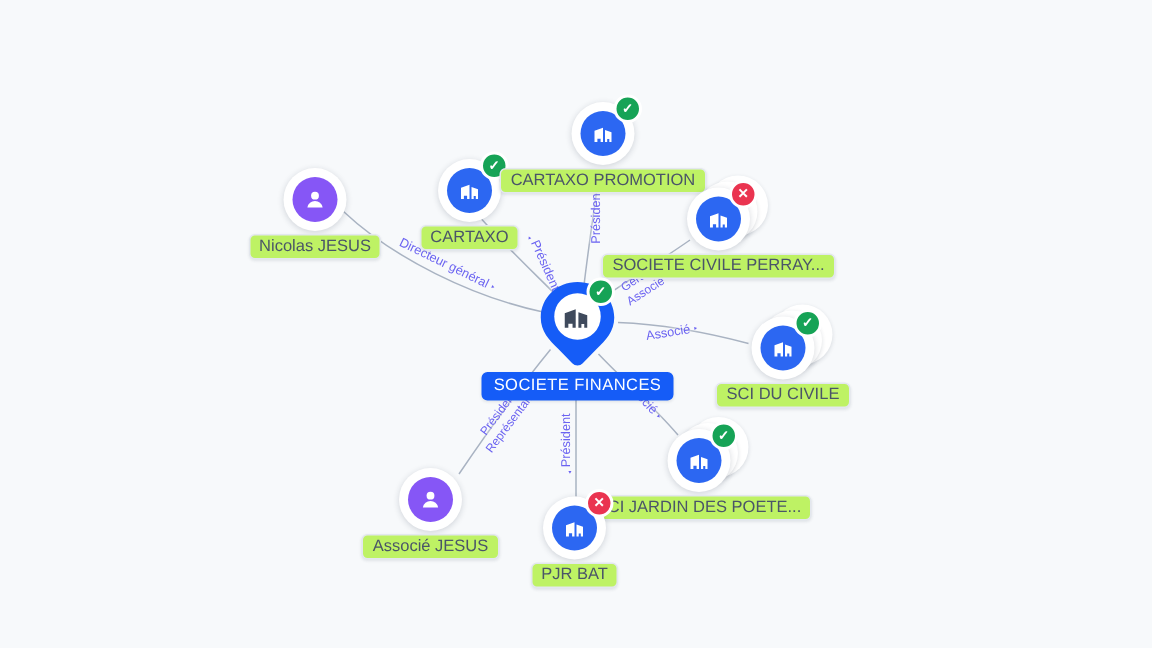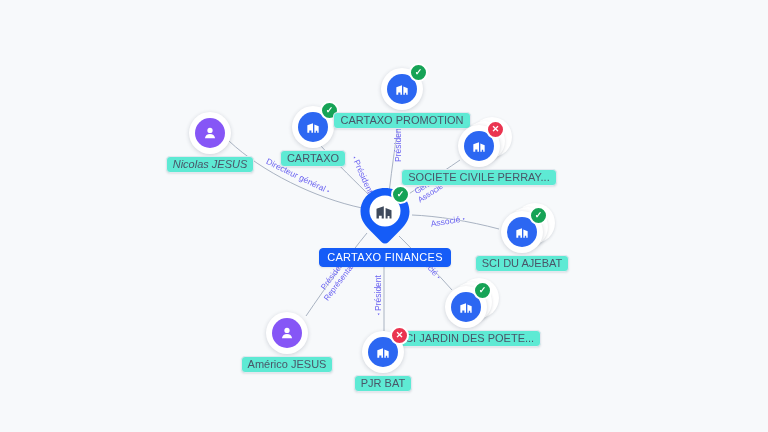--- a/index.html
+++ b/index.html
@@ -21,21 +21,21 @@
   .outer{position:absolute;left:0;top:0;width:42px;height:42px;border-radius:50%;background:#fff;
          box-shadow:0 1px 4px rgba(30,40,60,.18);display:flex;align-items:center;justify-content:center;z-index:2;}
   .inner{width:30px;height:30px;border-radius:50%;display:flex;align-items:center;justify-content:center;}
   .inner.company{background:#2c67f2;}
   .inner.person{background:#8656f6;}
   .badge{position:absolute;top:-5px;right:-5px;width:15px;height:15px;border-radius:50%;
          color:#fff;font-size:9px;font-weight:bold;line-height:15px;text-align:center;
          border:2px solid #fff;z-index:3;}
   .badge.check{background:#16a356;}
   .badge.cross{background:#ea3450;}
-  .pill{display:inline-block;margin-top:-6px;position:relative;z-index:4;background:#5eead4;
+  .pill{display:inline-block;margin-top:-6px;position:relative;z-index:4;background:#bef264;
         border:1px solid #e3e7ee;border-radius:4px;padding:1px 6px 2px;font-size:11px;
         color:#4a5568;box-shadow:0 1px 2px rgba(30,40,60,.10);white-space:nowrap;}
 
   
   .center-node{position:absolute;z-index:6;width:170px;transform:translateX(-50%);text-align:center;}
   .pin{position:relative;width:52px;height:60px;margin:0 auto;}
   .pin .badge{top:-2px;right:1px;}
   .pill.main{background:#155cf7;border-color:#155cf7;color:#fff;letter-spacing:.3px;
              padding:2px 7px 3px;margin-top:-13px;z-index:7;}
 
@@ -90,21 +90,21 @@
 
   <div class="edge-label" style="left:348px;top:291px;width:60px;text-align:center;transform:rotate(-90deg);">
     <span class="arrow flip">‣</span> <span>Président</span>
   </div>
 
   <div class="edge-label small" style="left:302px;top:267px;width:72px;text-align:center;transform:rotate(-53deg);">
     <div><span>Président</span> <span class="arrow">‣</span></div>
     <div><span>Représentant</span> <span class="arrow">‣</span></div>
   </div>
 
-  <div class="node" style="left:210px;top:112px;font-style:italic;">
+  <div class="node" style="left:210px;top:112px;">
     <div class="avatar">
       <div class="outer">
           <div class="inner person">
         <svg width="18" height="18" viewBox="0 0 24 24">
               <circle cx="12" cy="8.6" r="3.5" fill="#fff"></circle>
               <path d="M5.2 19a6.9 6.9 0 0 1 13.6 0z" fill="#fff"></path>
             </svg>
       </div>
         </div>
     </div>
@@ -161,21 +161,21 @@
       <div class="stackc stack2"></div>
       <div class="outer">
           <div class="inner company">
         <svg width="16" height="16" viewBox="0 0 24 24">
               <path fill="#fff" d="M3.5 20.5V9.2l8.5-3v14.3H9.6v-3.2H6.4v3.2H3.5zm2.6-8.6h1.7v1.7H6.1zm3.1 0h1.7v1.7H9.2zm-3.1 3.1h1.7v1.7H6.1zm7.9 5.5V8.4l6.5 2.3v9.8h-2.2v-2.9h-2.1v2.9h-2.2zm2-6h1.6v1.6h-1.6z"></path>
             </svg>
       </div>
         </div>
       <div class="badge check">✓</div>
     </div>
-    <div class="pill">SCI DU AJEBAT</div>
+    <div class="pill">SCI DU CIVILE</div>
   </div>
 
   <div class="node" style="left:466px;top:286px;">
     <div class="avatar">
       <div class="stackc stack1"></div>
       <div class="stackc stack2"></div>
       <div class="outer">
           <div class="inner company">
         <svg width="16" height="16" viewBox="0 0 24 24">
               <path fill="#fff" d="M3.5 20.5V9.2l8.5-3v14.3H9.6v-3.2H6.4v3.2H3.5zm2.6-8.6h1.7v1.7H6.1zm3.1 0h1.7v1.7H9.2zm-3.1 3.1h1.7v1.7H6.1zm7.9 5.5V8.4l6.5 2.3v9.8h-2.2v-2.9h-2.1v2.9h-2.2zm2-6h1.6v1.6h-1.6z"></path>
@@ -205,30 +205,30 @@
     <div class="avatar">
       <div class="outer">
           <div class="inner person">
         <svg width="18" height="18" viewBox="0 0 24 24">
               <circle cx="12" cy="8.6" r="3.5" fill="#fff"></circle>
               <path d="M5.2 19a6.9 6.9 0 0 1 13.6 0z" fill="#fff"></path>
             </svg>
       </div>
         </div>
     </div>
-    <div class="pill">Américo JESUS</div>
+    <div class="pill">Associé JESUS</div>
   </div>
 
   <div class="center-node" style="left:385px;top:187px;">
     <div class="pin">
       <svg width="52" height="60" viewBox="0 0 52 60">
         <path d="M26 1C12.2 1 1.5 11.6 1.5 24.6c0 9.3 5.7 15.2 11.6 20.9l9.4 9.6a4.8 4.8 0 0 0 7 0l9.4-9.6c5.9-5.7 11.6-11.6 11.6-20.9C50.5 11.6 39.8 1 26 1z" fill="#155cf7"></path>
         <circle cx="26" cy="24" r="15.5" fill="#ffffff"></circle>
         <g>
           <path fill="#3f4a5c" d="M17.5 31.5V21.8l7.3-2.6v12.3h-2.1v-2.7h-2.8v2.7h-2.4zm2.2-7.3h1.5v1.5h-1.5zm2.7 0h1.5v1.5h-1.5zm-2.7 2.7h1.5v1.5h-1.5zm6.9 4.6V21.1l5.9 2.1v8.3h-2v-2.5h-1.9v2.5h-2z"></path>
         </g>
       </svg>
       <div class="badge check">✓</div>
     </div>
-    <div class="pill main">CARTAXO FINANCES</div>
+    <div class="pill main">SOCIETE FINANCES</div>
   </div>
 
 </div>
 
 </body></html>

